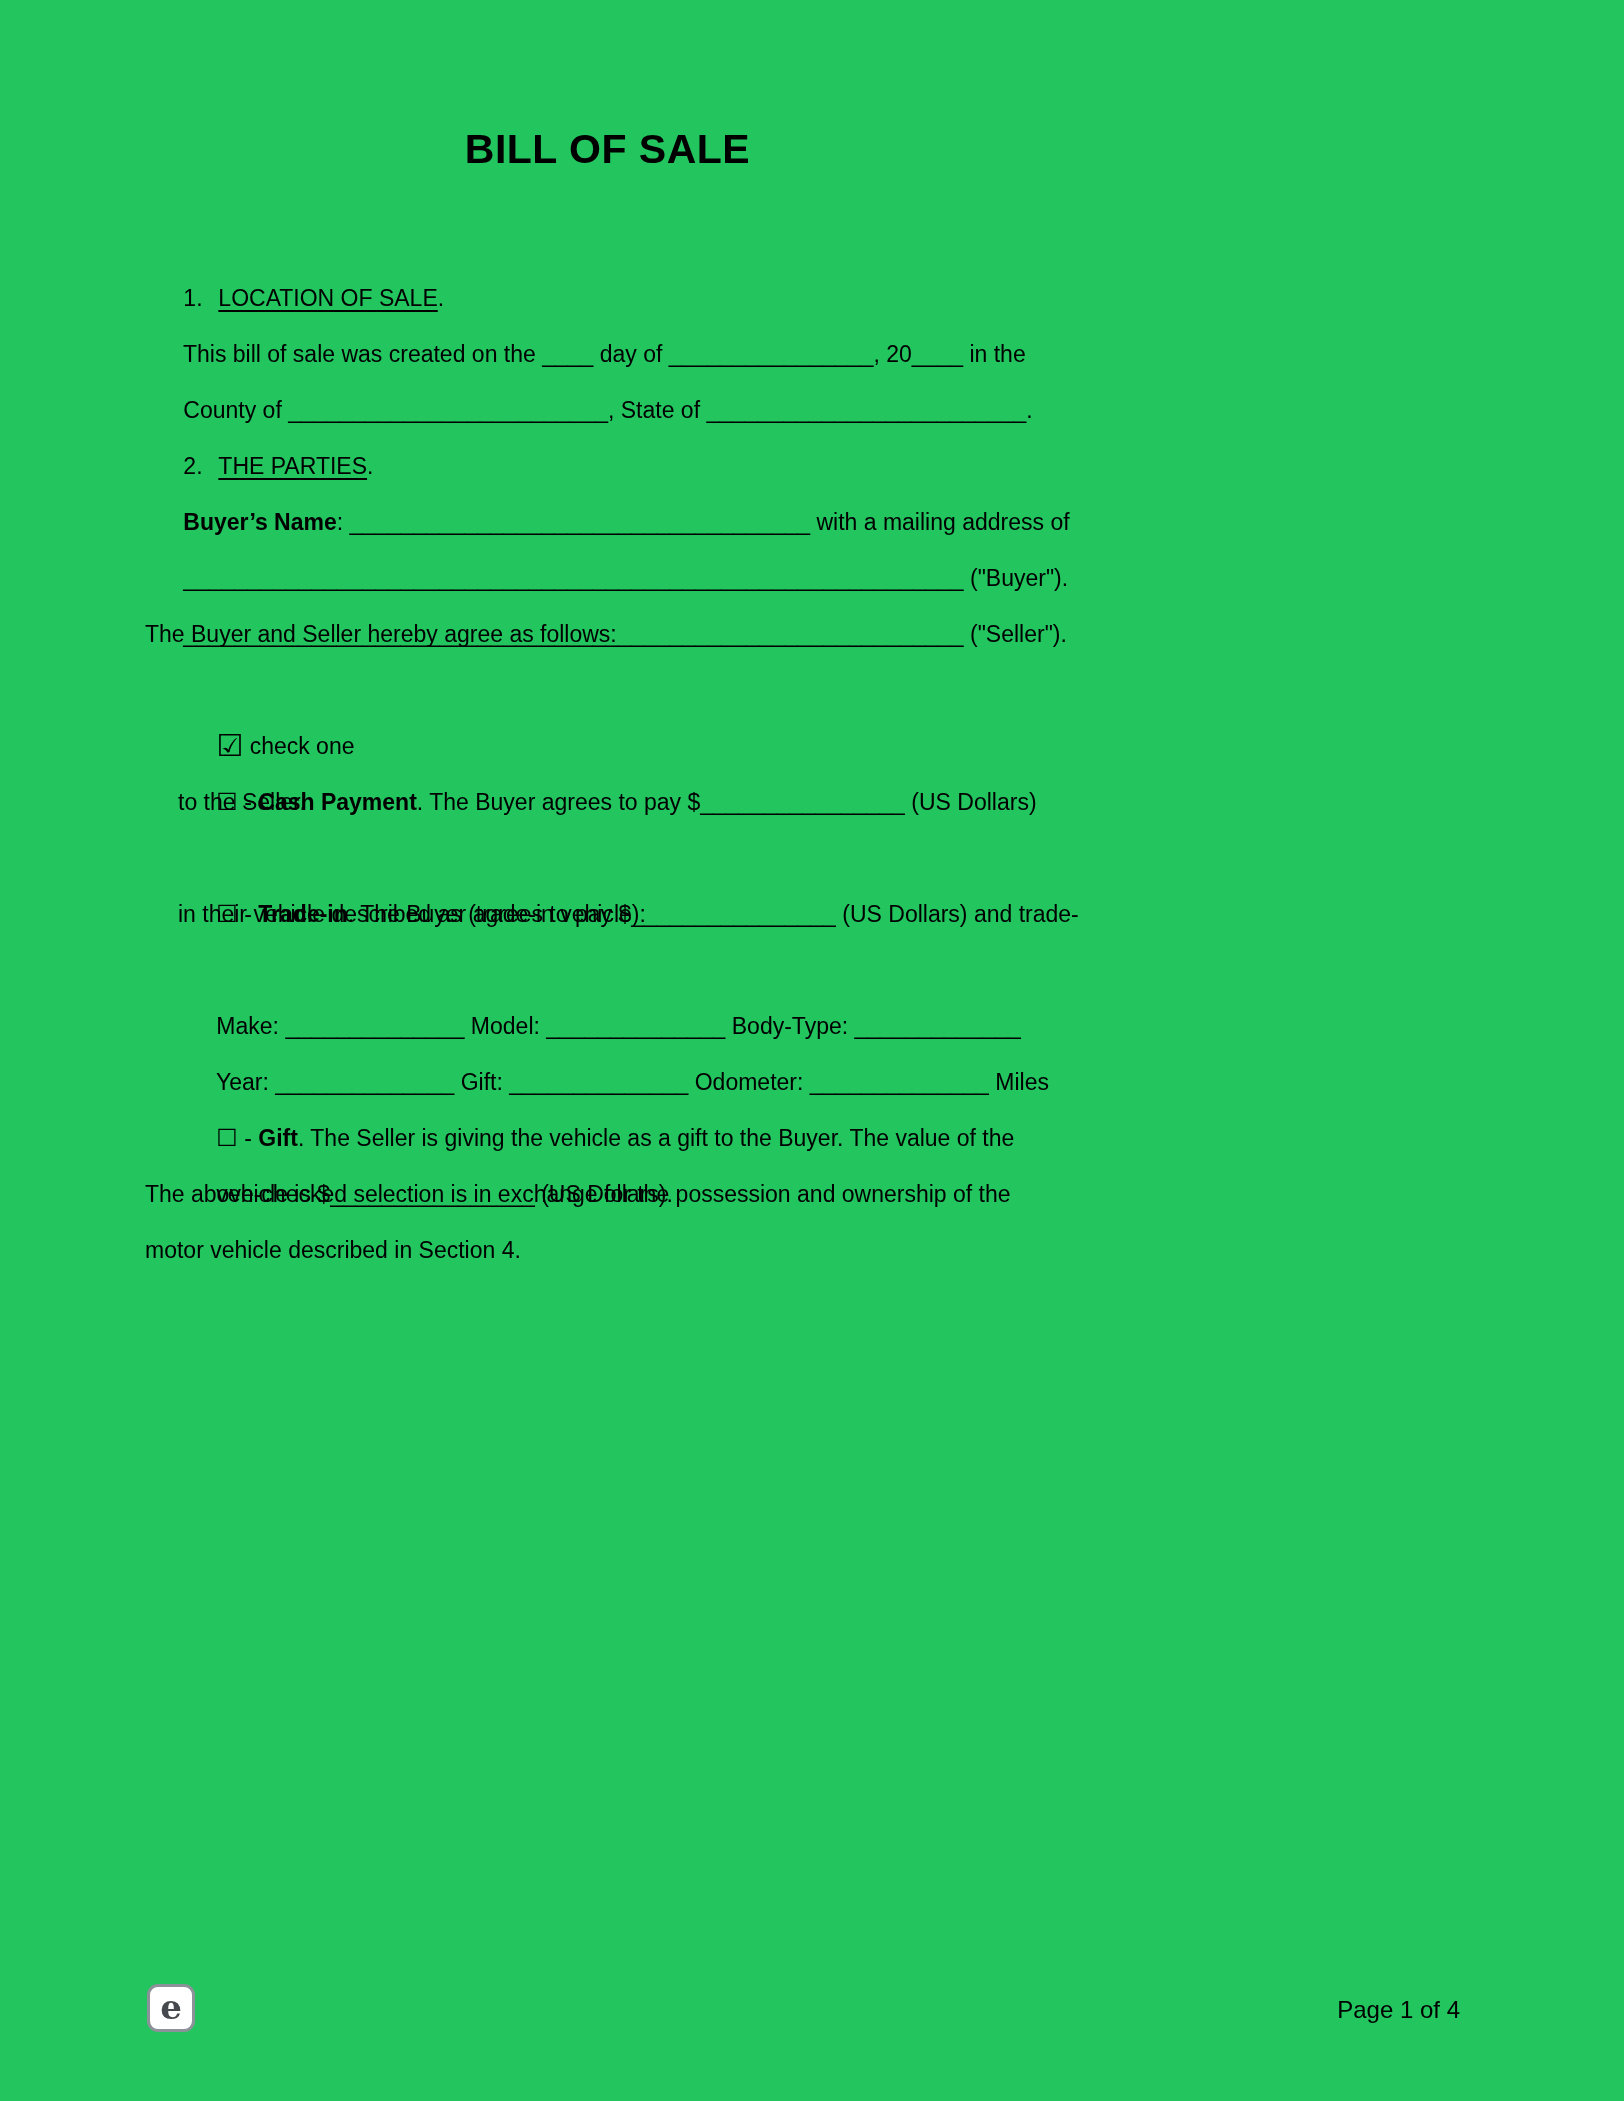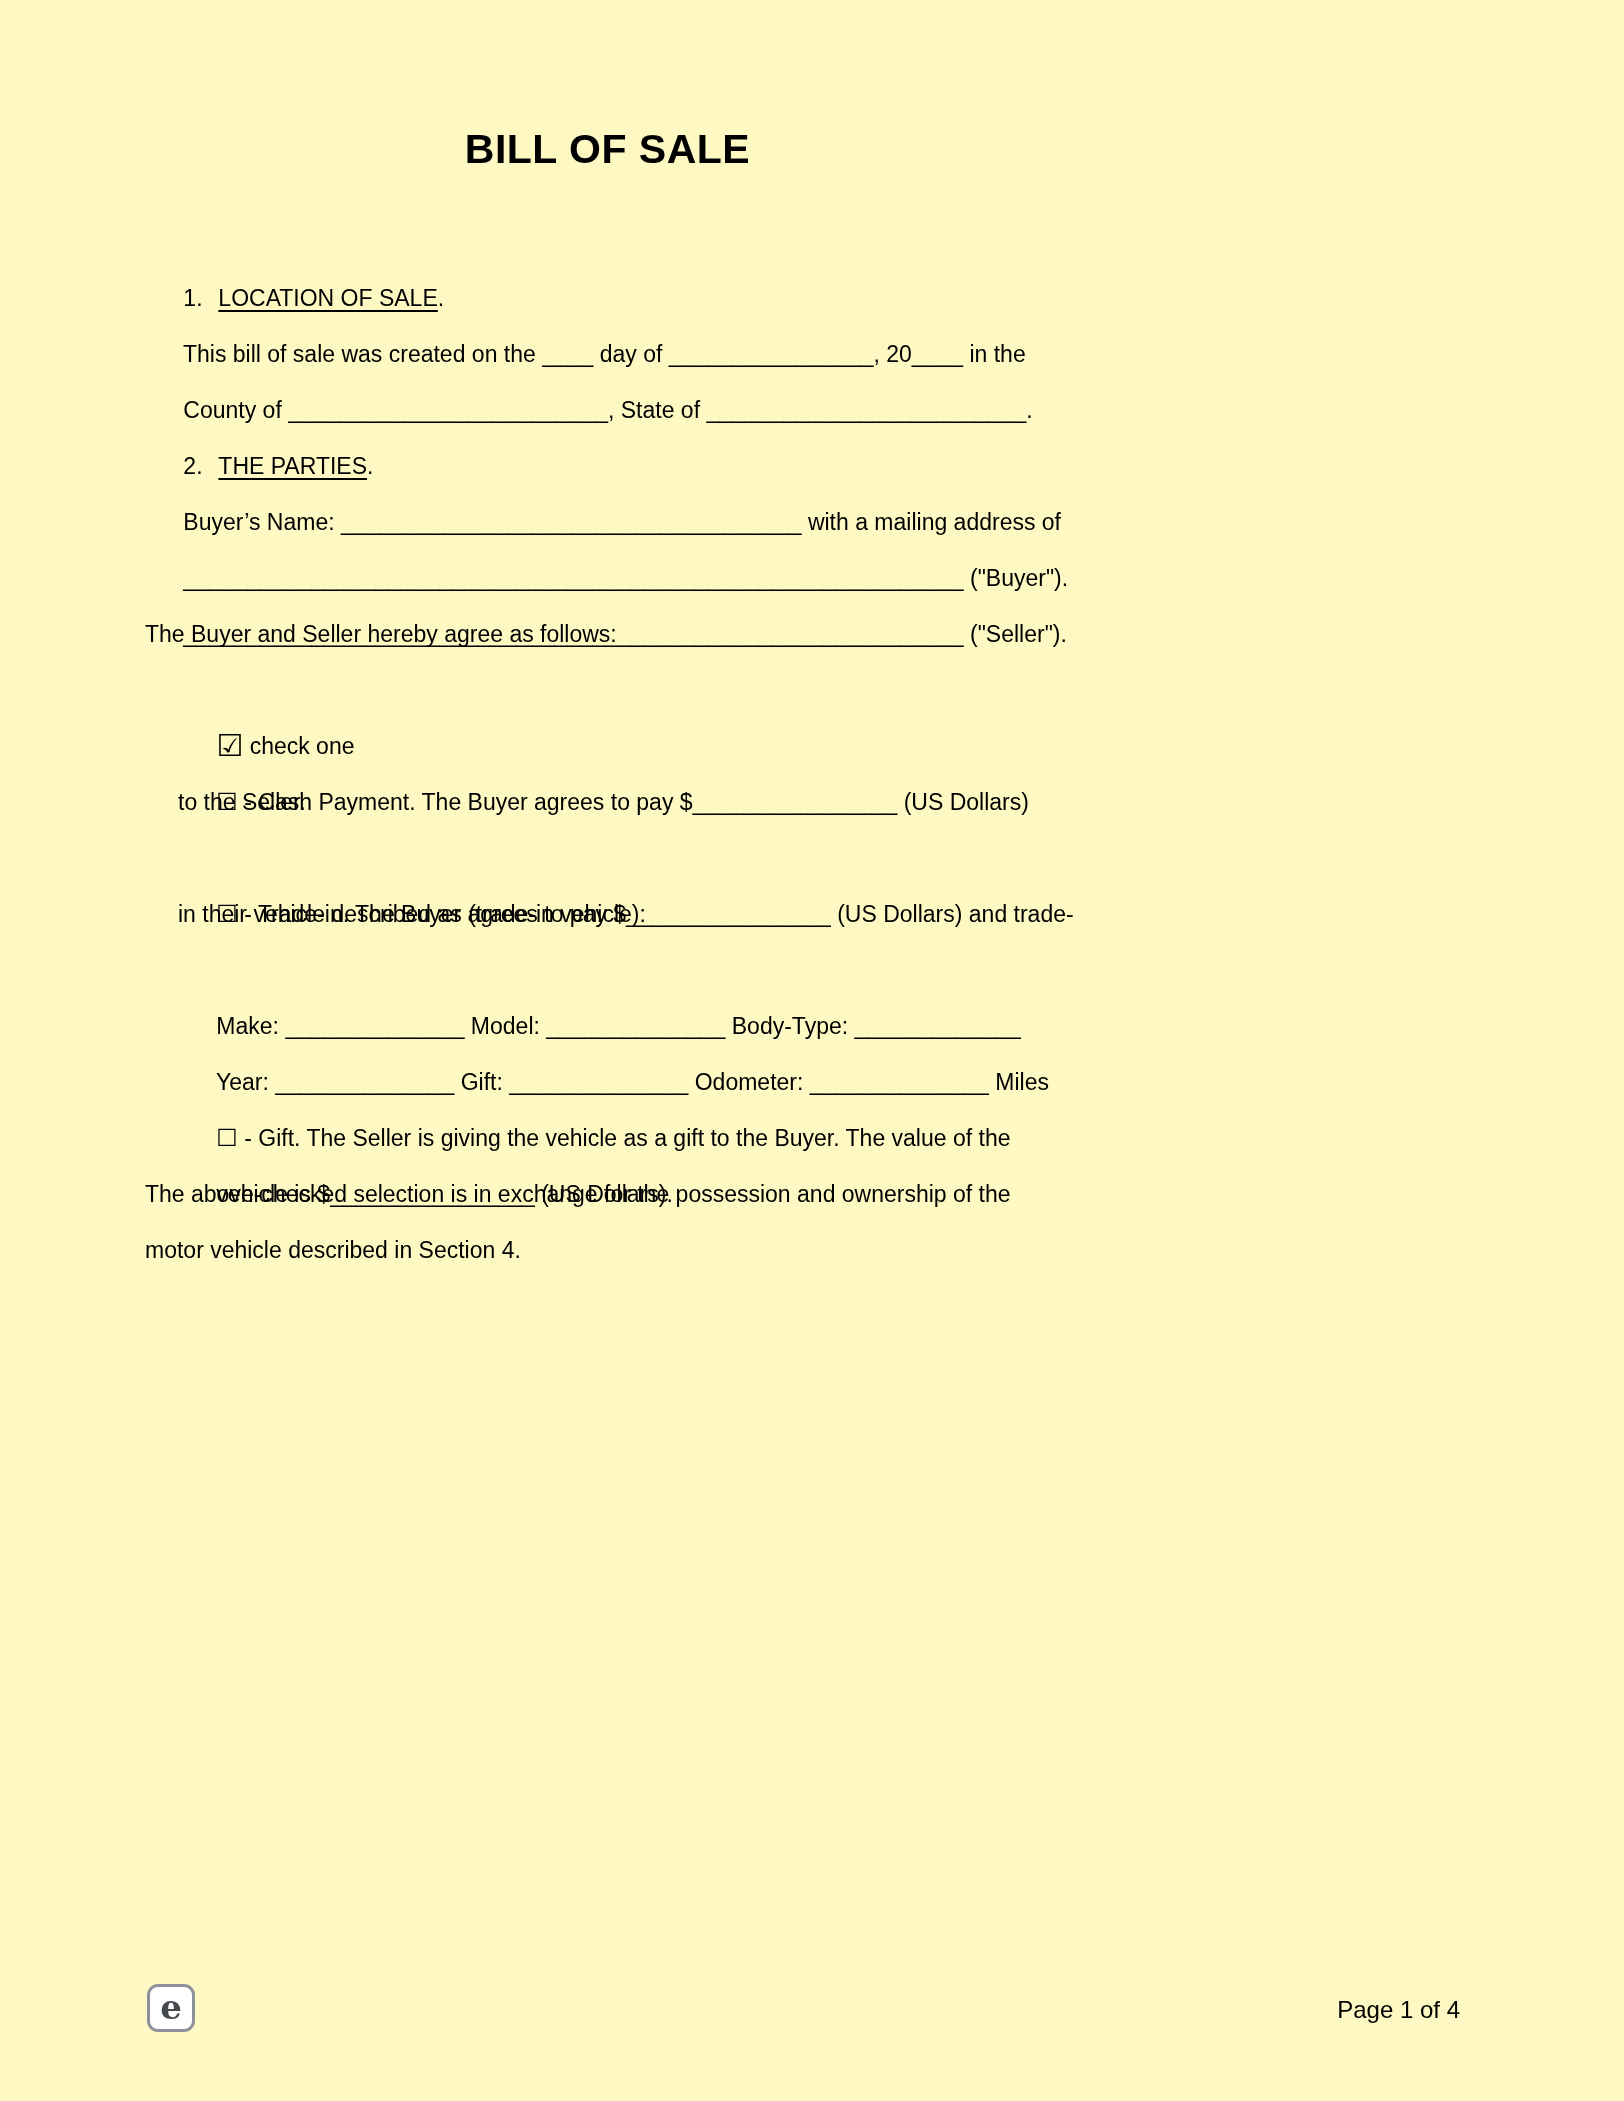--- a/index.html
+++ b/index.html
@@ -1,21 +1,21 @@
 <!DOCTYPE html>
 <html><head>
 <meta charset="utf-8">
 <style>
   * { box-sizing: border-box; }
   html, body { margin: 0; padding: 0; background: #ffffff; }
   .page {
     position: relative;
     width: 1624px;
     height: 2101px;
-    background: #fef9c3;
+    background: #22c55e;
     font-family: "Liberation Sans", "DejaVu Sans", sans-serif;
     color: #000000;
     overflow: hidden;
   }
   .content {
     position: absolute;
     left: 145px;
     top: 118px;
     width: 925px;
   }
@@ -30,21 +30,21 @@
   }
   .line {
     height: 56px;
     line-height: 56px;
     font-size: 23px;
     white-space: pre;
   }
   .indent { padding-left: 33px; }
   .num { display: inline-block; width: 35px; }
   .u { text-decoration: underline; text-underline-offset: 4px; }
-  .b { font-weight: normal; }
+  .b { font-weight: bold; }
   .cb {
     font-family: "DejaVu Sans", sans-serif;
     font-size: 24px;
   }
   .cb-big {
     font-family: "DejaVu Sans", sans-serif;
     font-size: 30px;
     vertical-align: -2px;
   }
   .footer-logo {

